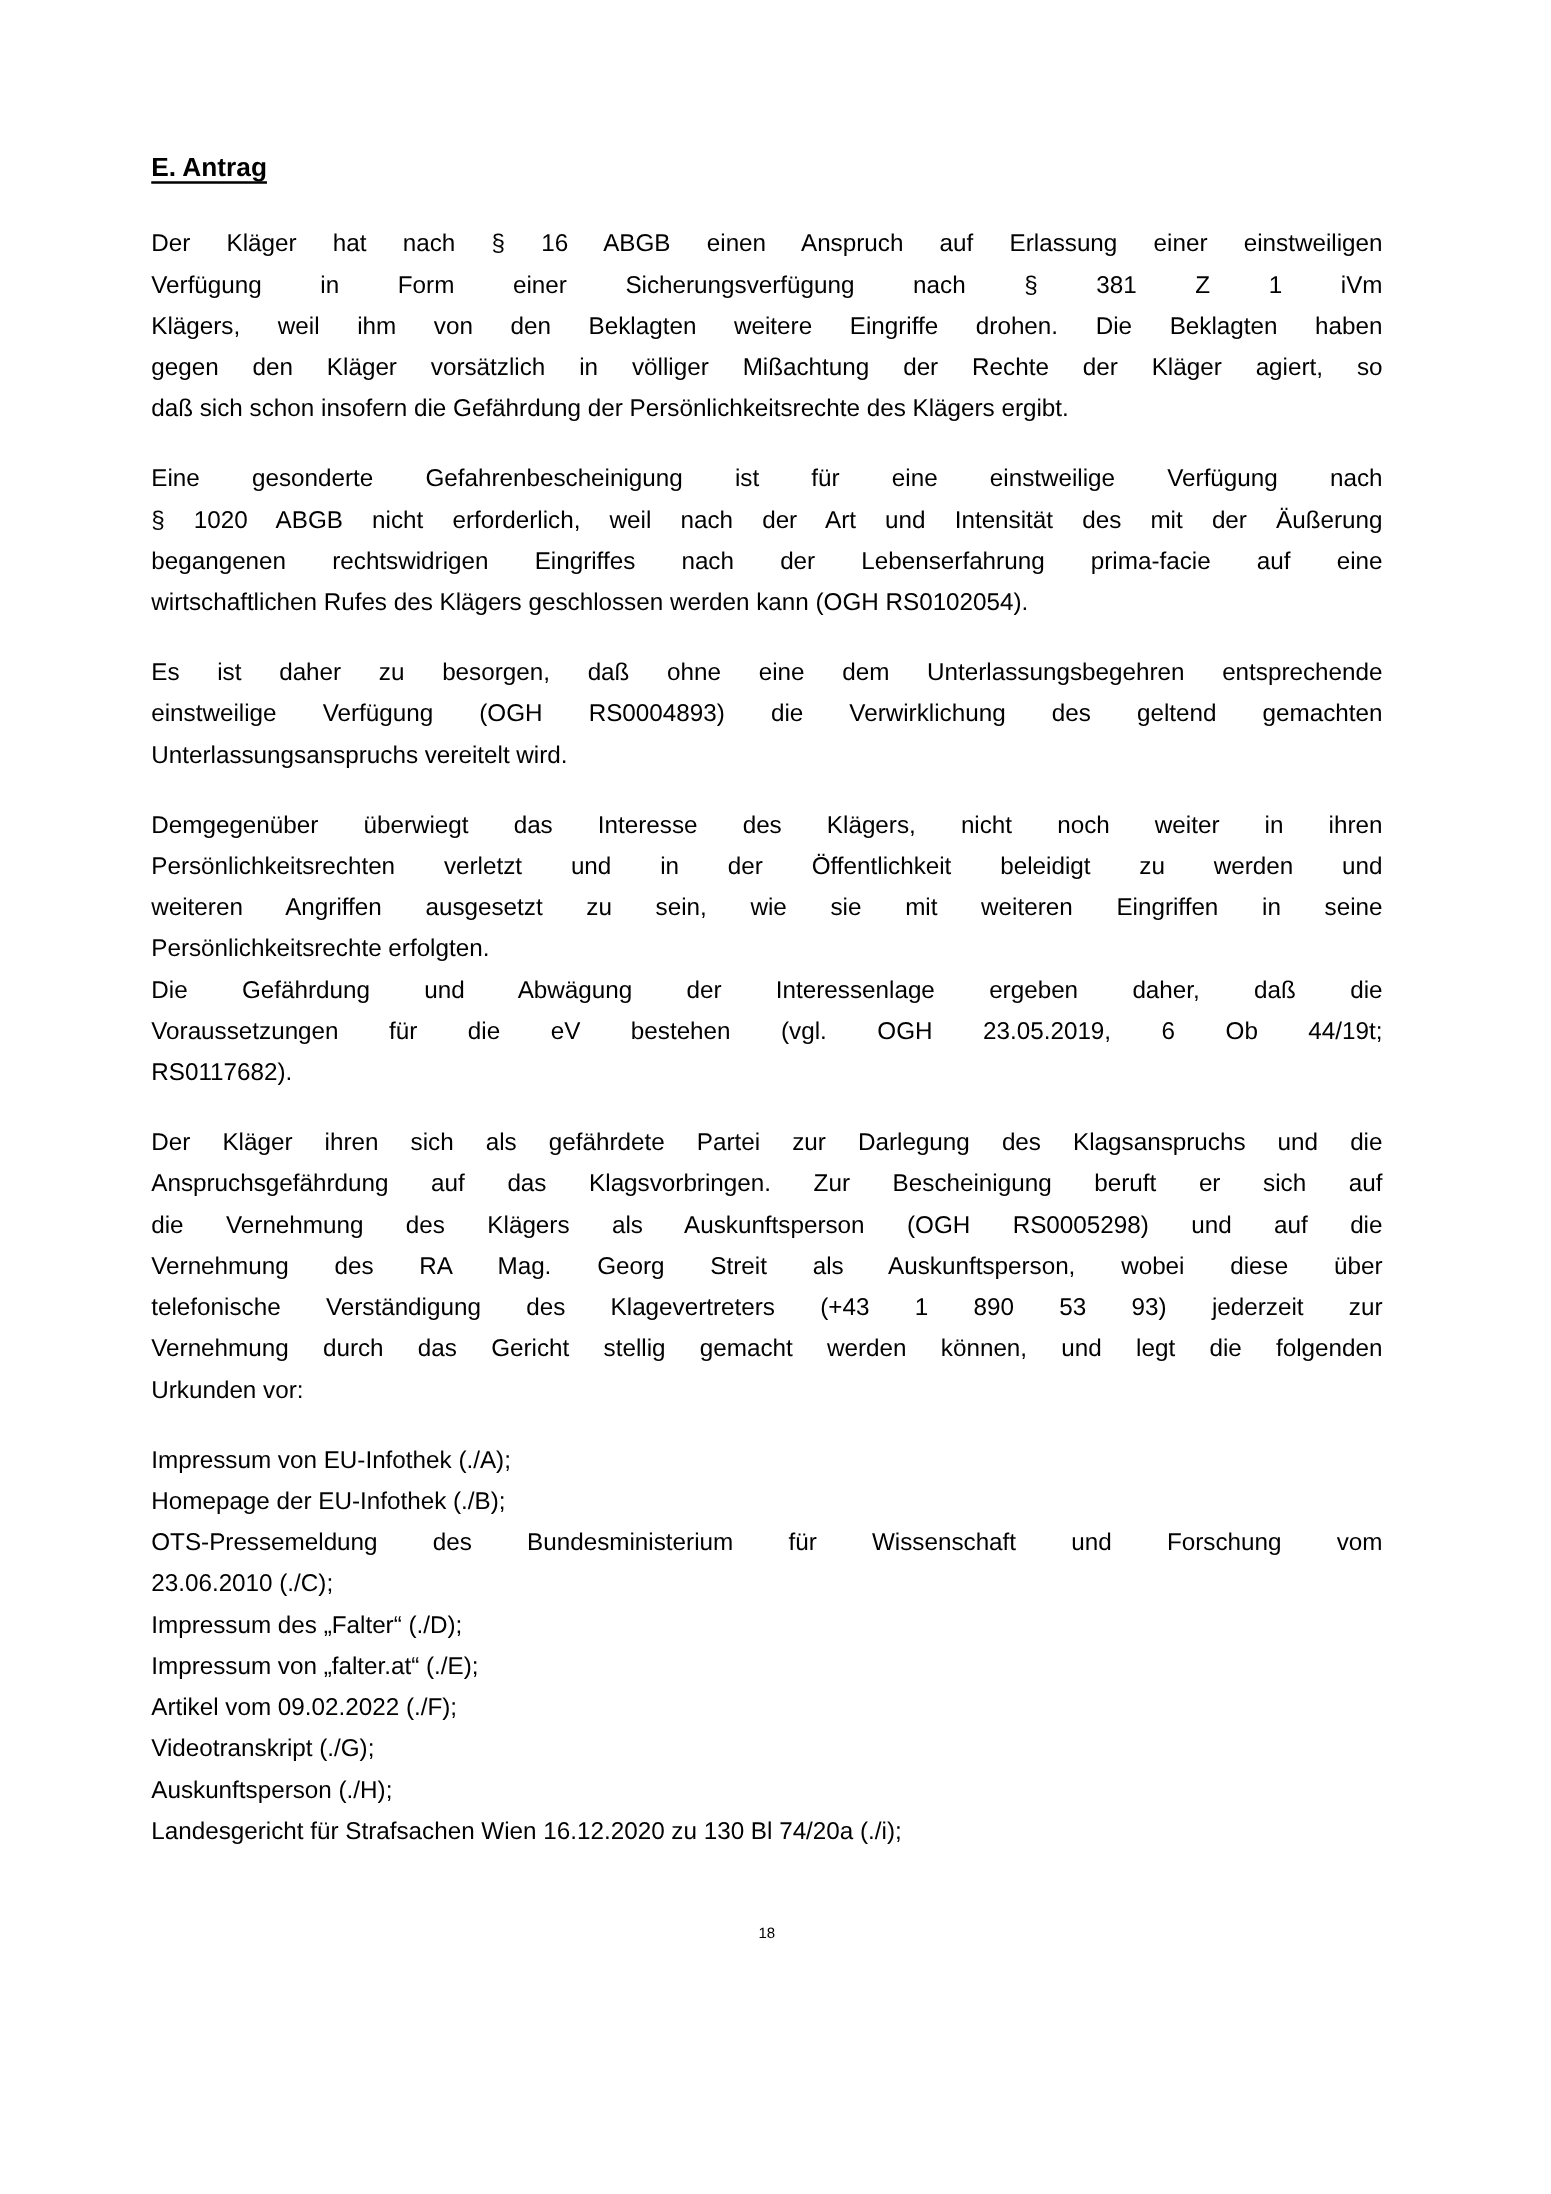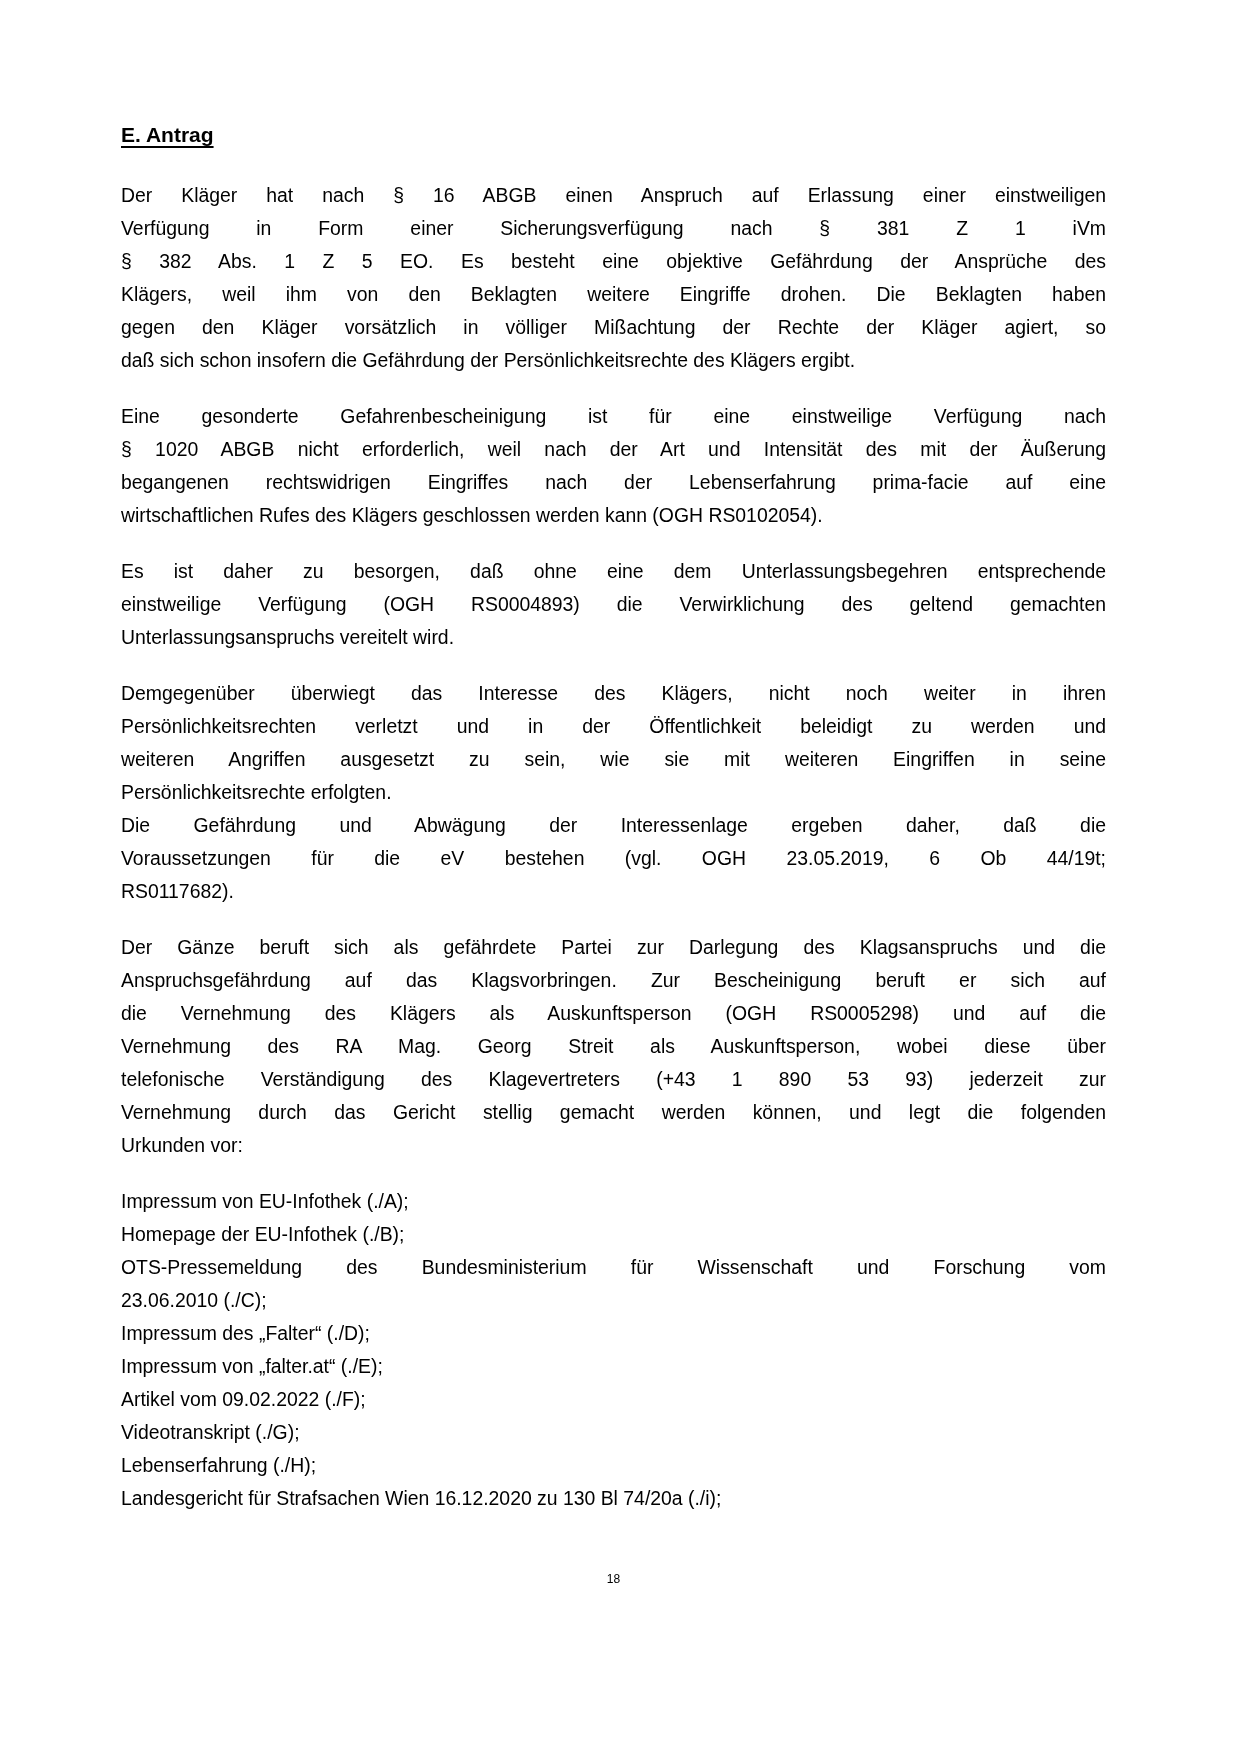--- a/index.html
+++ b/index.html
@@ -56,21 +56,20 @@
 </head>
 <body>
 
 <div class="page">
   <div class="content">
     <div class="heading"><span>E. Antrag</span></div>
     <div id="paragraphs">
         <div class="para gap">
           <div class="line">Der Kläger hat nach § 16 ABGB einen Anspruch auf Erlassung einer einstweiligen</div>
           <div class="line">Verfügung in Form einer Sicherungsverfügung nach § 381 Z 1 iVm</div>
-          <div class="line">§ 382 Abs. 1 Z 5 EO. Es besteht eine objektive Gefährdung der Ansprüche des</div>
           <div class="line">Klägers, weil ihm von den Beklagten weitere Eingriffe drohen. Die Beklagten haben</div>
           <div class="line">gegen den Kläger vorsätzlich in völliger Mißachtung der Rechte der Kläger agiert, so</div>
           <div class="line last">daß sich schon insofern die Gefährdung der Persönlichkeitsrechte des Klägers ergibt.</div>
         </div>
         <div class="para gap">
           <div class="line">Eine gesonderte Gefahrenbescheinigung ist für eine einstweilige Verfügung nach</div>
           <div class="line">§ 1020 ABGB nicht erforderlich, weil nach der Art und Intensität des mit der Äußerung</div>
           <div class="line">begangenen rechtswidrigen Eingriffes nach der Lebenserfahrung prima-facie auf eine</div>
           <div class="line last">wirtschaftlichen Rufes des Klägers geschlossen werden kann (OGH RS0102054).</div>
         </div>
@@ -84,21 +83,21 @@
           <div class="line">Persönlichkeitsrechten verletzt und in der Öffentlichkeit beleidigt zu werden und</div>
           <div class="line">weiteren Angriffen ausgesetzt zu sein, wie sie mit weiteren Eingriffen in seine</div>
           <div class="line last">Persönlichkeitsrechte erfolgten.</div>
         </div>
         <div class="para gap">
           <div class="line">Die Gefährdung und Abwägung der Interessenlage ergeben daher, daß die</div>
           <div class="line">Voraussetzungen für die eV bestehen (vgl. OGH 23.05.2019, 6 Ob 44/19t;</div>
           <div class="line last">RS0117682).</div>
         </div>
         <div class="para gap">
-          <div class="line">Der Gänze beruft sich als gefährdete Partei zur Darlegung des Klagsanspruchs und die</div>
+          <div class="line">Der Kläger ihren sich als gefährdete Partei zur Darlegung des Klagsanspruchs und die</div>
           <div class="line">Anspruchsgefährdung auf das Klagsvorbringen. Zur Bescheinigung beruft er sich auf</div>
           <div class="line">die Vernehmung des Klägers als Auskunftsperson (OGH RS0005298) und auf die</div>
           <div class="line">Vernehmung des RA Mag. Georg Streit als Auskunftsperson, wobei diese über</div>
           <div class="line">telefonische Verständigung des Klagevertreters (+43 1 890 53 93) jederzeit zur</div>
           <div class="line">Vernehmung durch das Gericht stellig gemacht werden können, und legt die folgenden</div>
           <div class="line last">Urkunden vor:</div>
         </div>
         <div class="para">
           <div class="line last">Impressum von EU-Infothek (./A);</div>
         </div>
@@ -115,21 +114,21 @@
         <div class="para">
           <div class="line last">Impressum von „falter.at“ (./E);</div>
         </div>
         <div class="para">
           <div class="line last">Artikel vom 09.02.2022 (./F);</div>
         </div>
         <div class="para">
           <div class="line last">Videotranskript (./G);</div>
         </div>
         <div class="para">
-          <div class="line last">Lebenserfahrung (./H);</div>
+          <div class="line last">Auskunftsperson (./H);</div>
         </div>
         <div class="para">
           <div class="line last">Landesgericht für Strafsachen Wien 16.12.2020 zu 130 Bl 74/20a (./i);</div>
         </div>
       </div>
     <div class="pagenum">18</div>
   </div>
 </div>
 
 </body></html>

